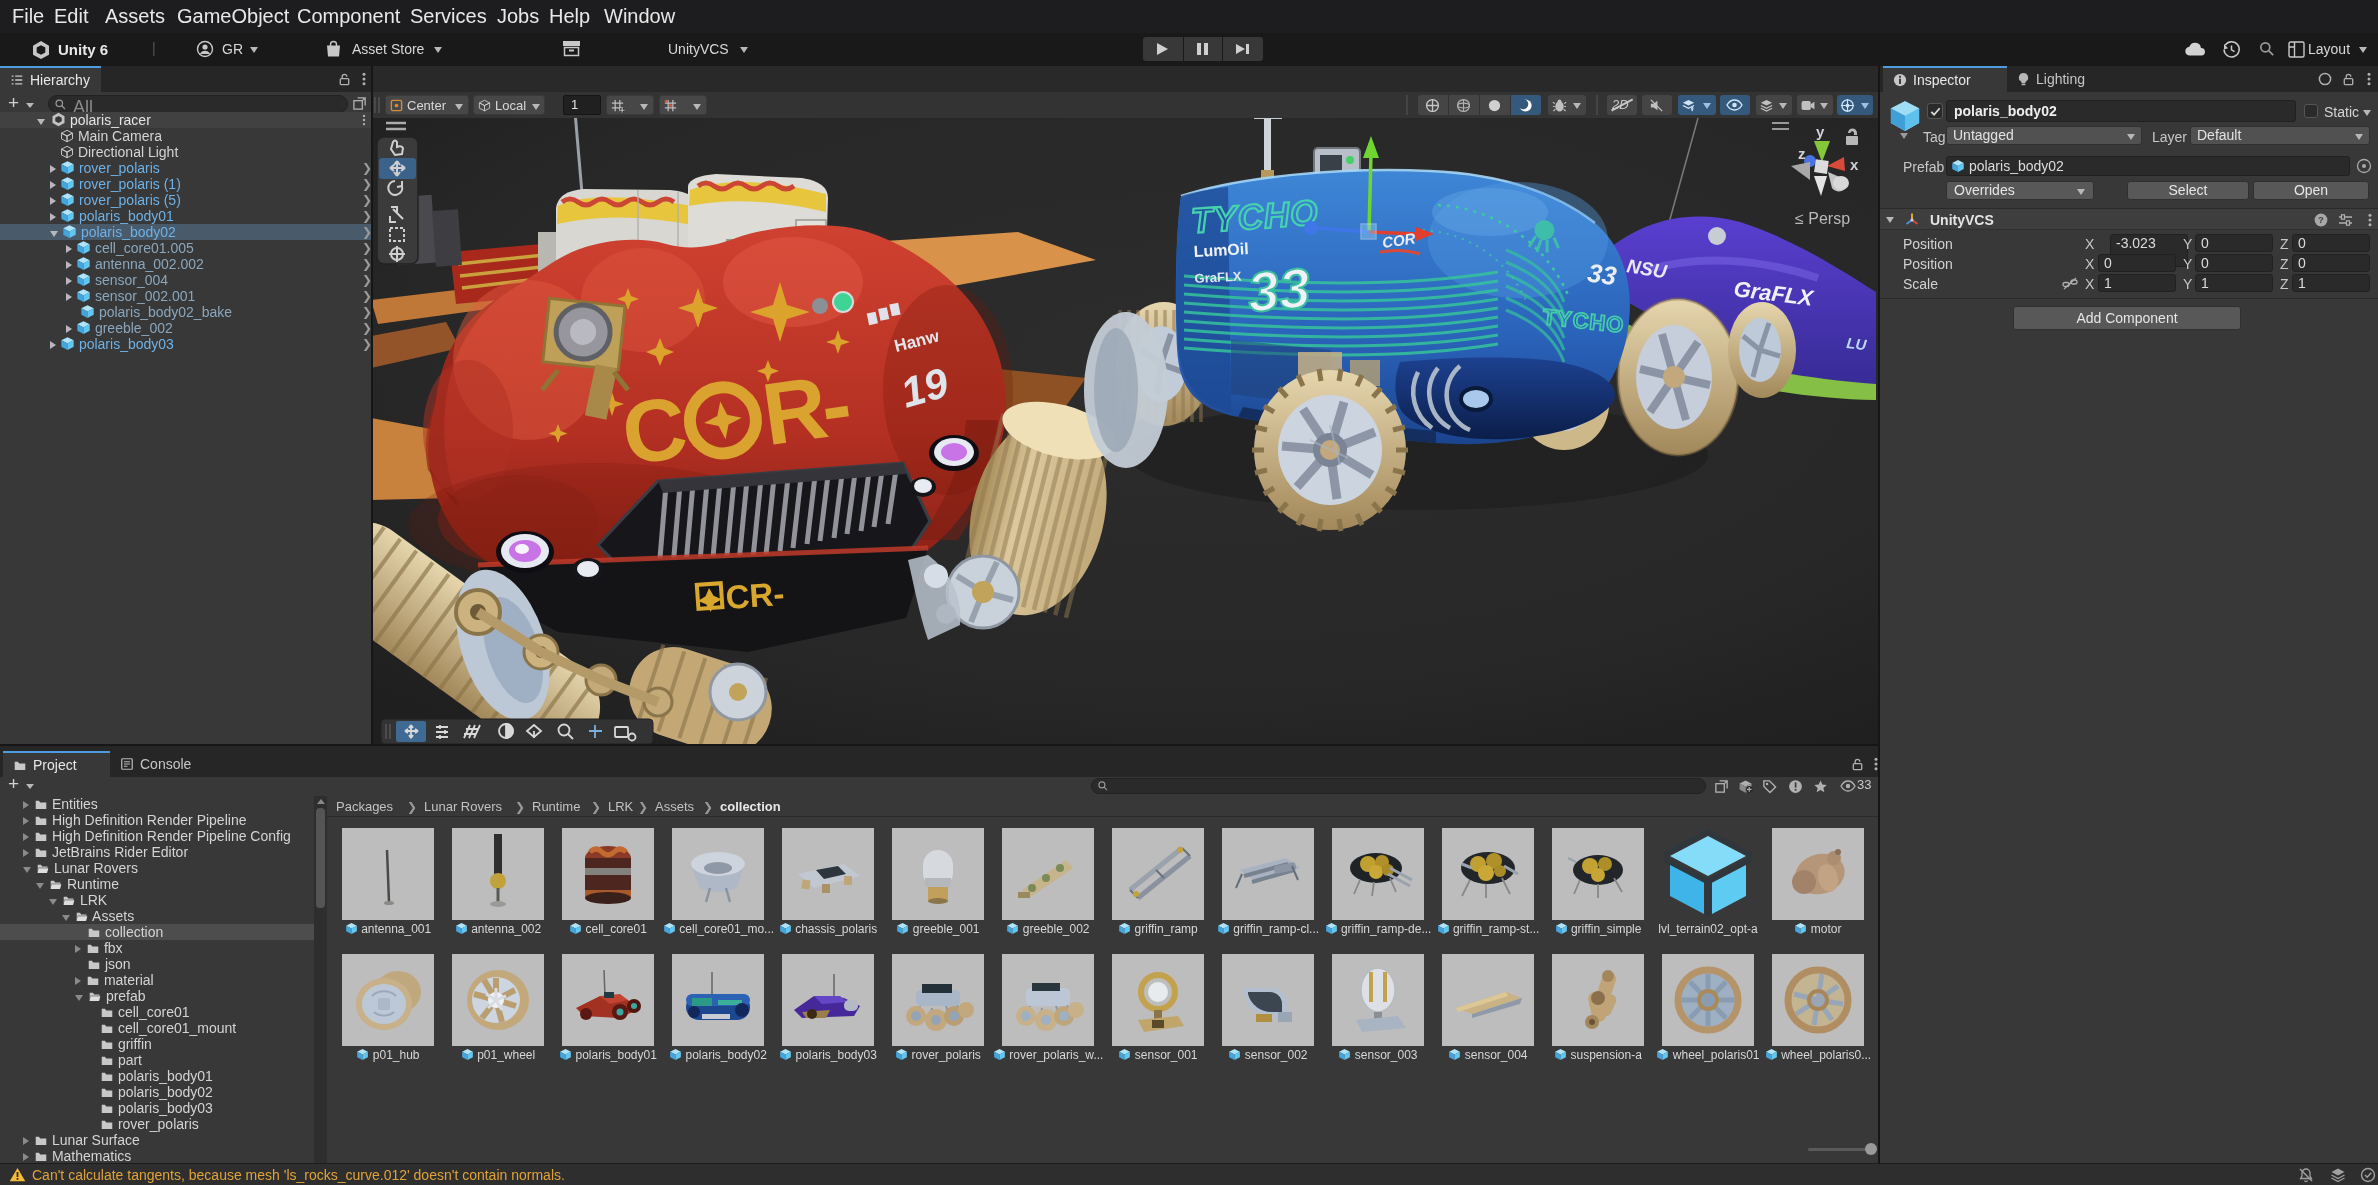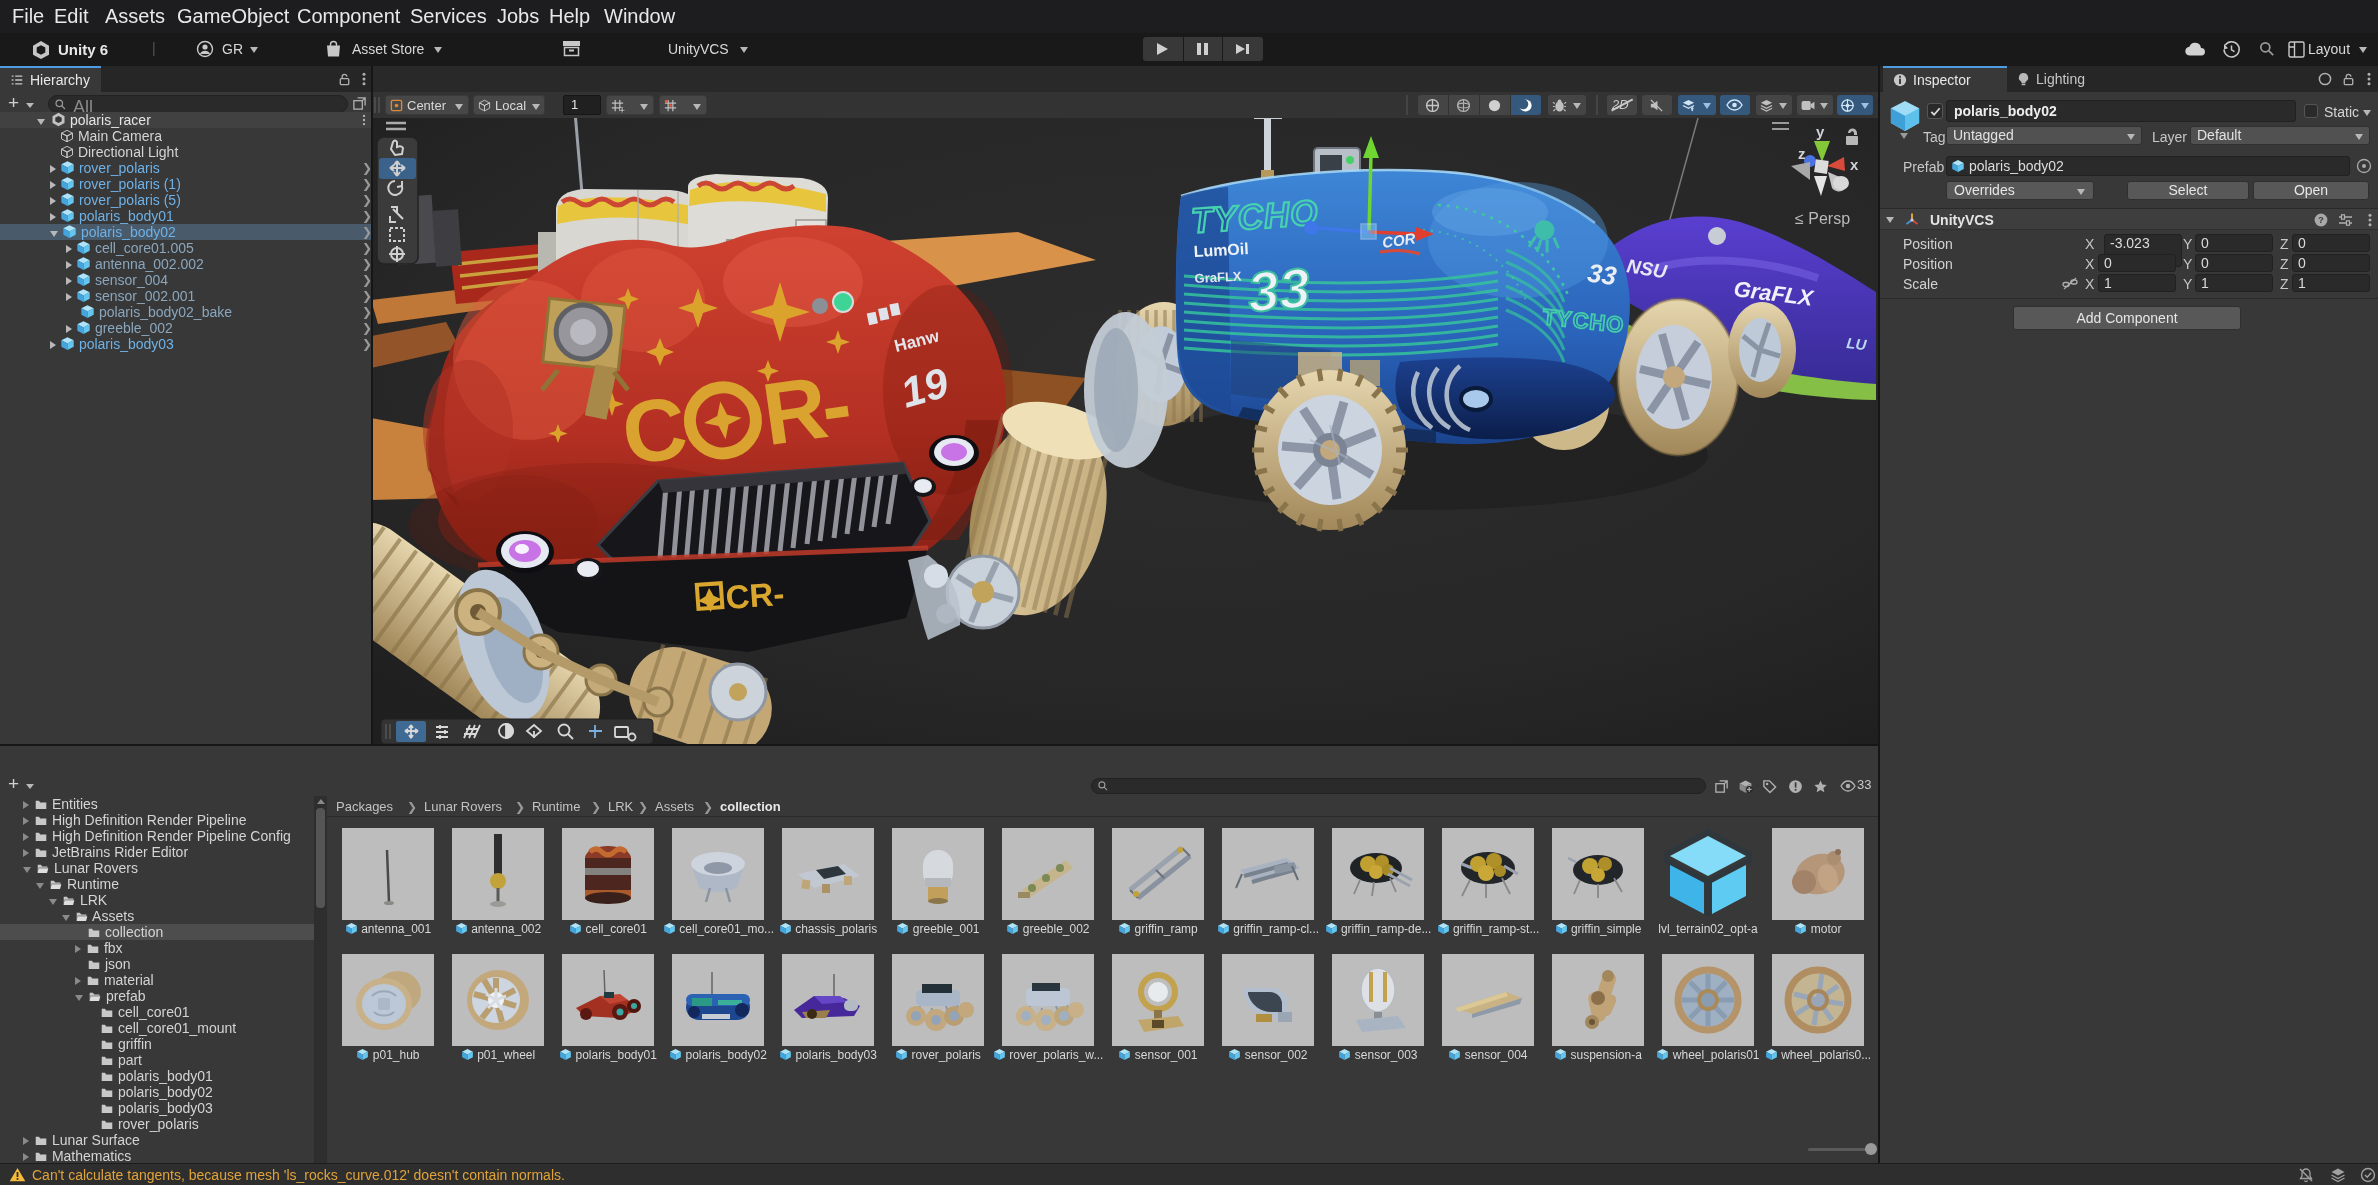--- a/index.html
+++ b/index.html
@@ -726,21 +726,21 @@
         <rect x="8.5" y="7.8" width="3" height="4.4" fill="#3e3e3e" stroke="#b0b0b0" stroke-width="1.2"></rect>
       </svg>
     <svg class="abs" style="left:483px;top:4px" width="14" height="14" viewBox="0 0 14 14">
         <circle cx="7" cy="2.2" r="1.5" fill="#b0b0b0"></circle>
         <circle cx="7" cy="7" r="1.5" fill="#b0b0b0"></circle>
         <circle cx="7" cy="11.8" r="1.5" fill="#b0b0b0"></circle>
       </svg>
   </div>
   <span class="abs" style="left:23px;top:170px;color:#d2d2d2">Position</span>
   <span class="abs" style="left:205px;top:170px;color:#c8c8c8">X</span>
-    <div class="abs field" style="left:224px;top:168px;width:78px;height:33px;line-height:16px;padding-left:5px">-3.023</div>
+    <div class="abs field" style="left:230px;top:168px;width:78px;height:33px;line-height:16px;padding-left:5px">-3.023</div>
   <span class="abs" style="left:303px;top:170px;color:#c8c8c8">Y</span>
     <div class="abs field" style="left:315px;top:168px;width:78px;height:18px;line-height:16px;padding-left:5px">0</div>
   <span class="abs" style="left:400px;top:170px;color:#c8c8c8">Z</span>
     <div class="abs field" style="left:412px;top:168px;width:78px;height:18px;line-height:16px;padding-left:5px">0</div>
   <span class="abs" style="left:23px;top:190px;color:#d2d2d2">Position</span>
   <span class="abs" style="left:205px;top:190px;color:#c8c8c8">X</span>
     <div class="abs field" style="left:218px;top:188px;width:78px;height:18px;line-height:16px;padding-left:5px">0</div>
   <span class="abs" style="left:303px;top:190px;color:#c8c8c8">Y</span>
     <div class="abs field" style="left:315px;top:188px;width:78px;height:18px;line-height:16px;padding-left:5px">0</div>
   <span class="abs" style="left:400px;top:190px;color:#c8c8c8">Z</span>
@@ -756,20 +756,39 @@
     <div class="abs field" style="left:218px;top:208px;width:78px;height:18px;line-height:16px;padding-left:5px">1</div>
   <span class="abs" style="left:303px;top:210px;color:#c8c8c8">Y</span>
     <div class="abs field" style="left:315px;top:208px;width:78px;height:18px;line-height:16px;padding-left:5px">1</div>
   <span class="abs" style="left:400px;top:210px;color:#c8c8c8">Z</span>
     <div class="abs field" style="left:412px;top:208px;width:78px;height:18px;line-height:16px;padding-left:5px">1</div>
   <div class="abs" style="left:0;top:232px;width:498px;height:1px;background:#2a2a2a"></div>
   <div class="abs btn" style="left:133px;top:240px;width:228px;height:24px;line-height:22px">Add Component</div>
 </div>
 
 <div class="abs panel" id="proj" style="left:0;top:746px;width:1878px;height:417px;font-size:14px">
+  <div class="abs" style="left:0;top:0;width:1878px;height:31px;background:#262626">
+    <div class="tab active" style="left:3px;top:5px;width:107px;height:26px">
+      <svg width="14" height="13" viewBox="0 0 16 16">
+          <use href="#folder"></use>
+        </svg>Project</div>
+    <div class="tab" style="left:110px;top:5px;width:106px;height:26px">
+      <svg width="14" height="14" viewBox="0 0 16 16">
+          <rect x="2" y="2" width="12" height="12" rx="1" fill="none" stroke="#b8b8b8" stroke-width="1.4"></rect>
+          <path d="M4.5 5.5h7M4.5 8h7M4.5 10.5h4" stroke="#b8b8b8" stroke-width="1.2"></path>
+        </svg>Console</div>
+    <svg class="abs" style="left:1850px;top:11px" width="15" height="15" viewBox="0 0 16 16">
+        <use href="#lock"></use>
+      </svg>
+    <svg class="abs" style="left:1869px;top:11px" width="14" height="14" viewBox="0 0 14 14">
+        <circle cx="7" cy="2.2" r="1.5" fill="#b0b0b0"></circle>
+        <circle cx="7" cy="7" r="1.5" fill="#b0b0b0"></circle>
+        <circle cx="7" cy="11.8" r="1.5" fill="#b0b0b0"></circle>
+      </svg>
+  </div>
   <div class="abs" style="left:0;top:31px;width:1878px;height:19px;background:#383838">
     <span class="abs" style="left:8px;top:-4px;font-size:19px;color:#cfcfcf">+</span>
     <span class="abs arrow ar-d" style="left:26px;top:7px;border-top-width:5px"></span>
     <div class="abs" style="left:1091px;top:1px;width:615px;height:16px;background:#2a2a2a;border:1px solid #212121;border-radius:8px">
       <svg class="abs" style="left:5px;top:1px" width="12" height="12" viewBox="0 0 16 16">
           <use href="#mag"></use>
         </svg>
     </div>
     <svg class="abs" style="left:1714px;top:2px" width="15" height="15" viewBox="0 0 16 16">
         <rect x="2" y="5" width="9" height="9" fill="none" stroke="#b0b0b0" stroke-width="1.4"></rect>

